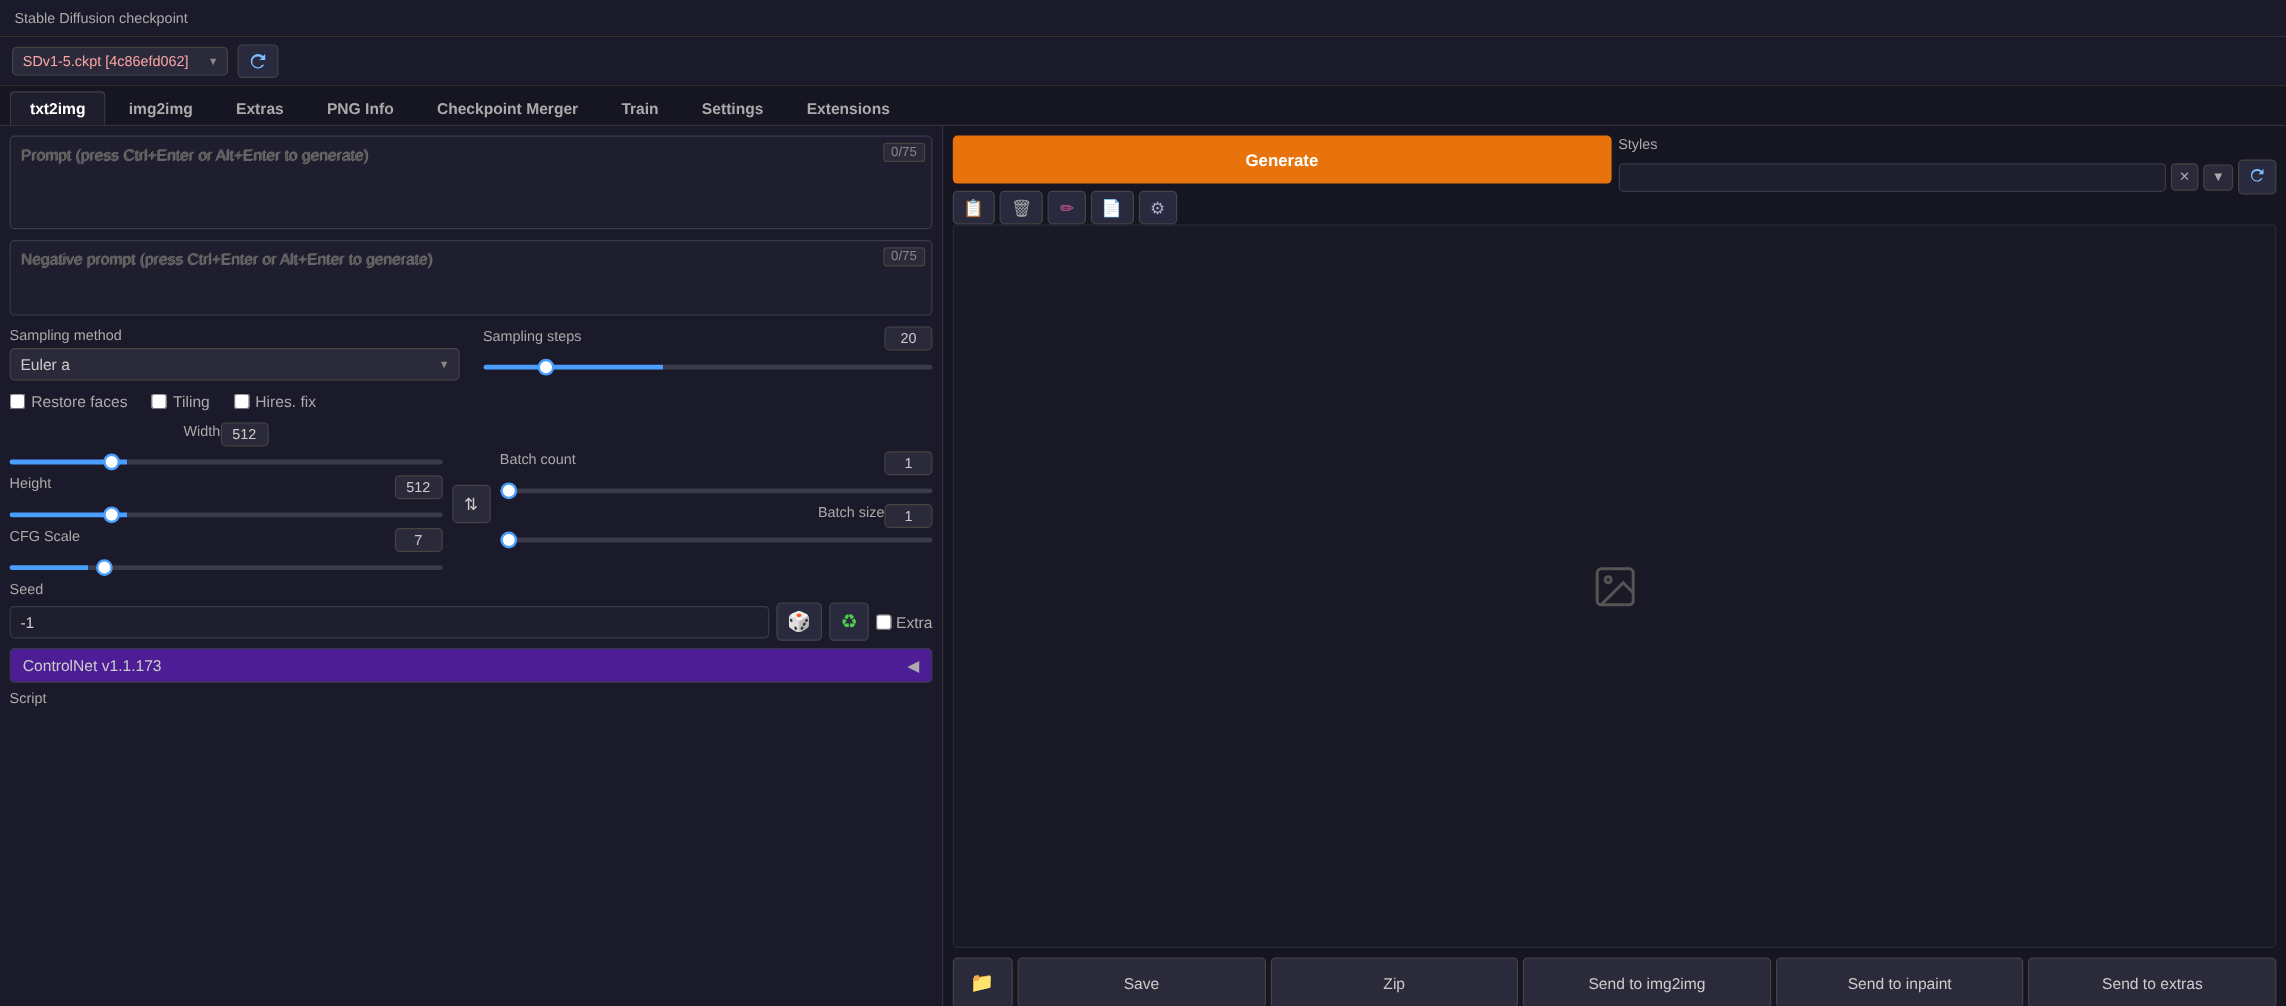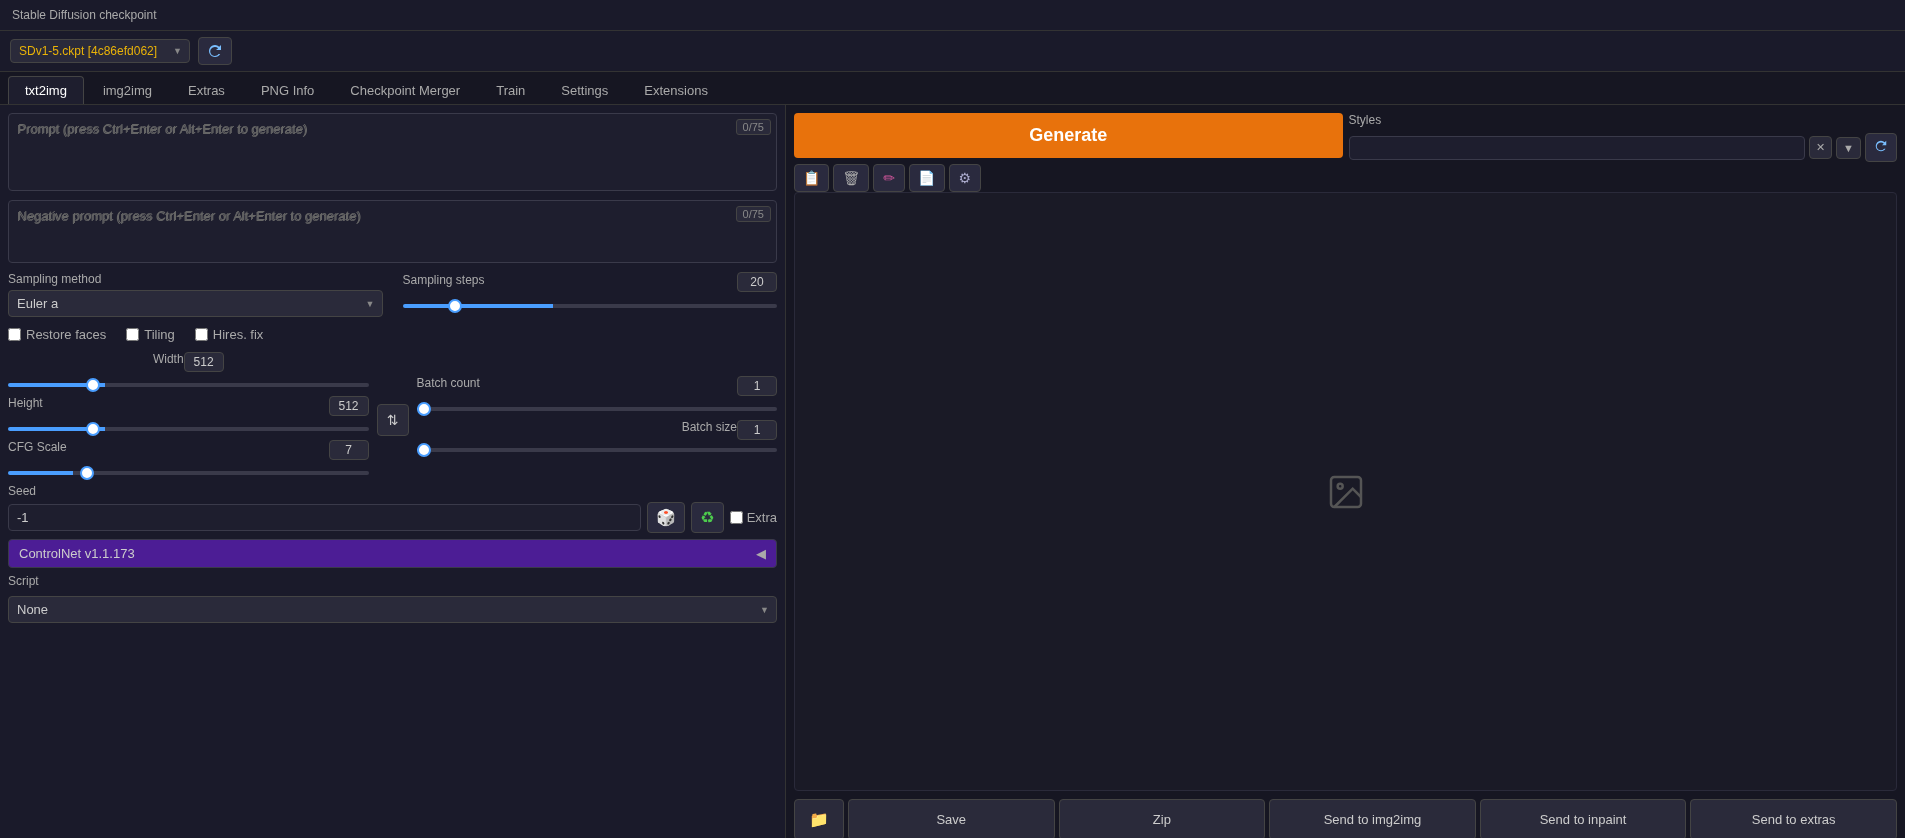--- a/index.html
+++ b/index.html
@@ -22,21 +22,21 @@
       gap: 8px;
       border-bottom: 1px solid #333;
     }
     .top-bar-title {
       color: #aaa;
       font-size: 12px;
     }
     .checkpoint-select {
       background: #2a2a3a;
       border: 1px solid #444;
-      color: #eab308;
+      color: #fca5a5;
       padding: 4px 28px 4px 8px;
       border-radius: 4px;
       appearance: none;
       font-size: 12px;
       cursor: pointer;
       min-width: 180px;
     }
     .checkpoint-wrapper {
       position: relative;
       display: flex;
@@ -72,20 +72,21 @@
       border-bottom: 1px solid #333;
     }
     .nav-tab {
       padding: 6px 16px;
       border-radius: 4px 4px 0 0;
       cursor: pointer;
       color: #aaa;
       border: 1px solid transparent;
       border-bottom: none;
       font-size: 13px;
+      font-weight: bold;
     }
     .nav-tab.active {
       background: #1e1e2e;
       color: #fff;
       border-color: #444;
     }
 
     
     .main-layout {
       display: flex;
@@ -293,21 +294,21 @@
     .script-section {
       display: flex;
       flex-direction: column;
       gap: 4px;
     }
     .generate-btn {
       background: #e8720c;
       border: none;
       border-radius: 4px;
       color: #fff;
-      font-size: 18px;
+      font-size: 14px;
       font-weight: bold;
       padding: 12px 30px;
       cursor: pointer;
       flex: 1;
     }
     .action-icons-row {
       display: flex;
       gap: 4px;
     }
     .action-icon-btn {
@@ -585,25 +586,20 @@
       </div>
     </div>
 
     <div class="controlnet-section">
       <span class="controlnet-title">ControlNet v1.1.173</span>
       <span style="color:#aaa;">◀</span>
     </div>
 
     <div class="script-section">
       <div class="field-label">Script</div>
-      <div class="select-wrapper">
-        <select class="select-dropdown">
-          <option>None</option>
-        </select>
-      </div>
     </div>
 
   </div>
 
   <div class="right-panel">
 
     <div class="right-top">
       <div class="right-top-generate">
         <button class="generate-btn">Generate</button>
         <div class="action-icons-row">

